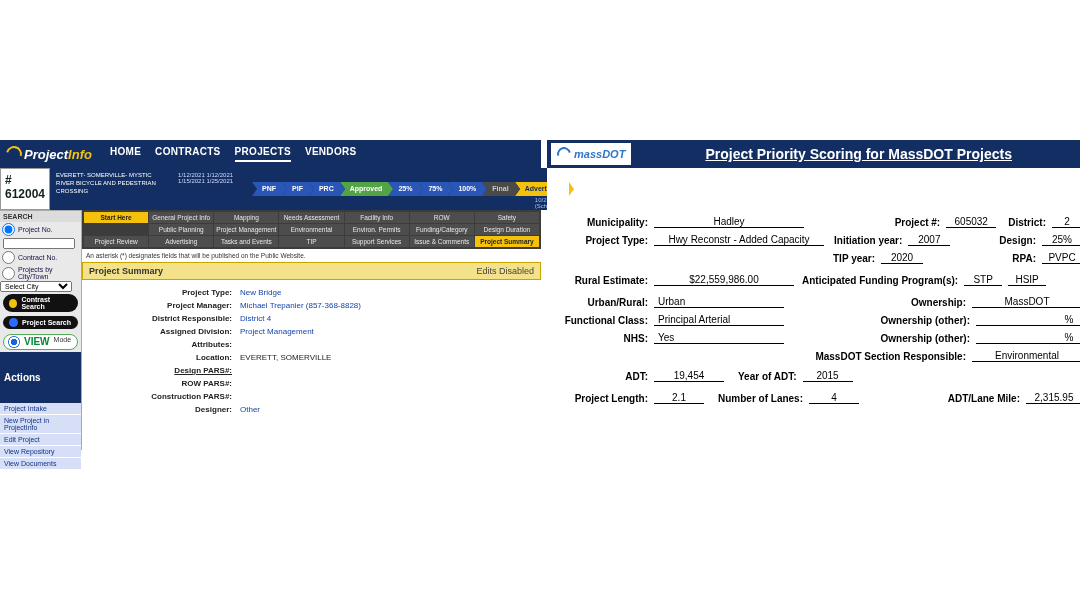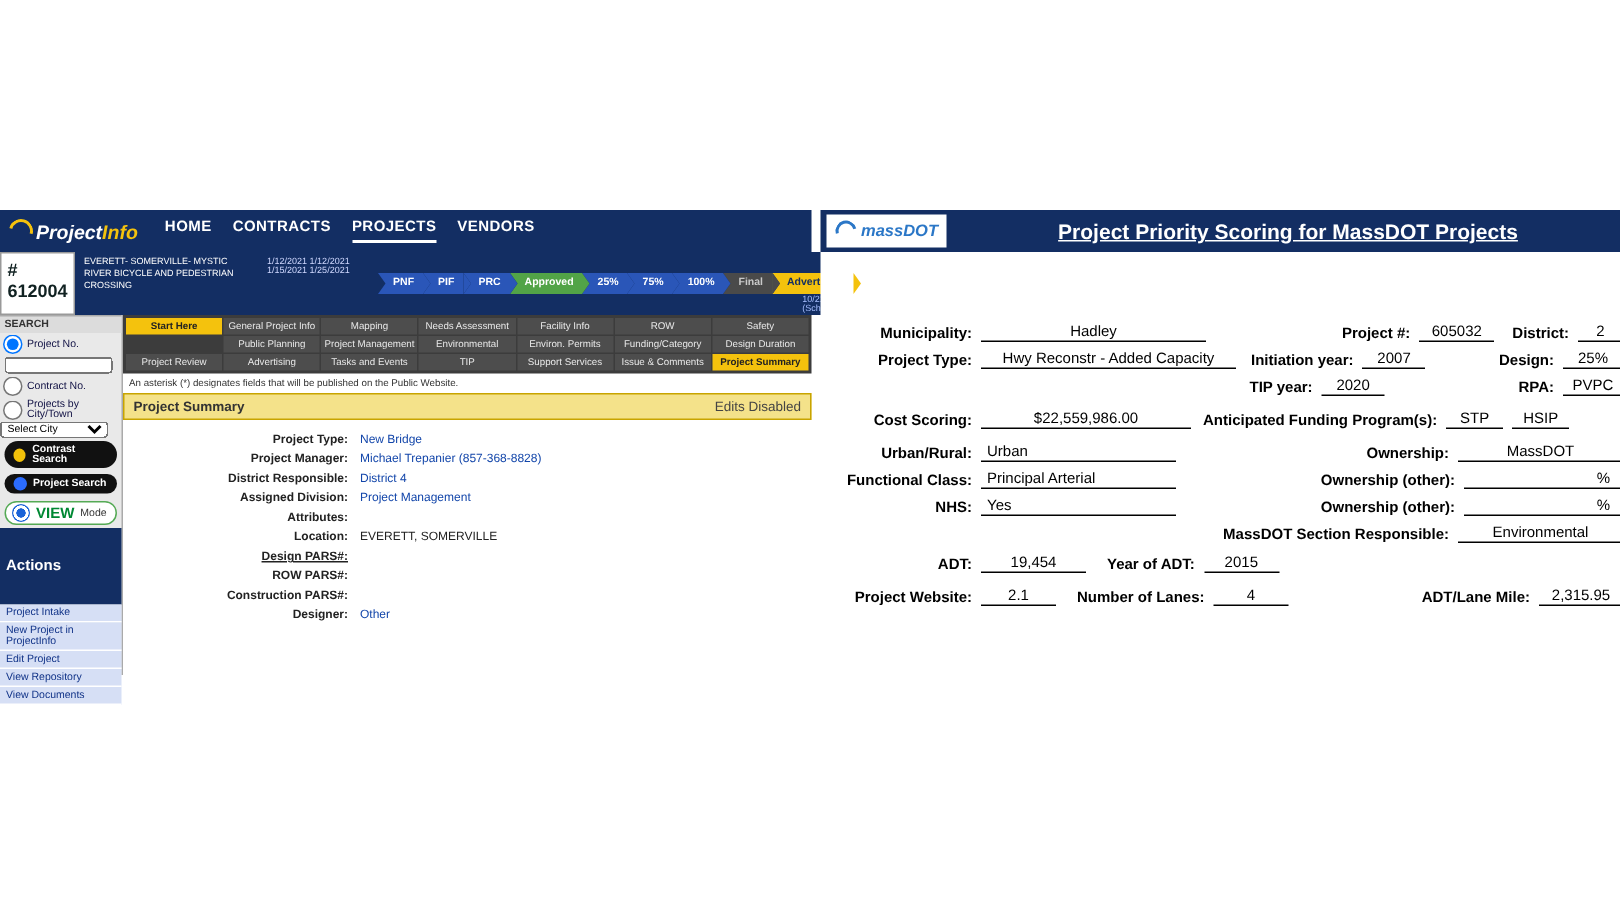--- a/index.html
+++ b/index.html
@@ -35,21 +35,21 @@
   
   .pi-body { display:flex; height: calc(100% - 70px); }
   .pi-side { width:82px; background:#e9e9e9; border-right:1px solid #aaa; display:flex; flex-direction:column; font-size:7px; }
   .pi-side .sec { background:#dcdcdc; padding:2px 3px; border-top:1px solid #aaa; }
   .pi-side .sec b { font-size:7px; color:#333; }
   .pi-side .radio { display:flex; align-items:center; gap:3px; padding:1px 2px; color:#114; }
   .pi-side select { width: 72px; font-size:7px; }
   .pill { display:flex; align-items:center; gap:4px; background:#111; color:#fff; border-radius:9px; padding:2px 6px; margin:2px 3px; font-size:7px; font-weight:bold; }
   .pill .dot { width:9px; height:9px; border-radius:50%; background:#f2c10a; display:inline-block; }
   .pill.blue .dot { background:#2b6cff; }
-  .viewmode { margin:3px 3px 2px 3px; background:#fff; border:1px solid #5a5; border-radius:8px; display:flex; align-items:center; padding:1px 4px; gap:4px; }
+  .viewmode { margin:3px 3px 2px 3px; background:#fff; border:1px solid #5a5; border-radius:8px; display:flex; padding:1px 4px; gap:4px; }
   .viewmode .eye { width:12px;height:12px;border-radius:50%;background:radial-gradient(circle,#1a63d8 35%,#fff 38%,#fff 58%,#1a63d8 62%); }
   .viewmode b { color:#083; font-size:10px; }
   .viewmode small { font-size:7px; color:#333; }
   .actionsHead { background:#132e63; color:#fff; font-weight:bold; padding:20px 4px; font-size:10px; }
   .actlink { background:#d6dff5; color:#113388; padding:2px 4px; border-bottom:1px solid #fff; font-size:7px; cursor:pointer; }
 
   
   .pi-main { flex:1; display:flex; flex-direction:column; background:#fff; }
   .tabgrid { background:#3c3c3c; padding:2px; display:flex; flex-direction:column; gap:1px; }
   .tabrow { display:flex; gap:1px; }
@@ -288,21 +288,21 @@
         <span class="r-lab">TIP year:</span>
           <span class="gap"></span>
         <span class="r-val" style="width:42px">2020</span>
         <span class="spacer"></span>
         <span class="r-lab">RPA:</span>
           <span class="gap"></span>
         <span class="r-val" style="width:40px">PVPC</span>
       </div>
 
       <div class="r-line" style="margin-top:10px">
-        <span class="r-lab" style="width:95px;text-align:right">Cost Scoring:</span>
+        <span class="r-lab" style="width:95px;text-align:right">Rural Estimate:</span>
           <span class="gap"></span>
         <span class="r-val" style="width:140px">$22,559,986.00</span>
         <span style="flex:0 0 8px"></span>
         <span class="r-lab">Anticipated Funding Program(s):</span>
           <span class="gap"></span>
         <span class="r-val" style="width:38px">STP</span>
           <span class="gap"></span>
         <span class="r-val" style="width:38px">HSIP</span>
       </div>
 
@@ -348,21 +348,21 @@
           <span class="gap"></span>
         <span class="r-val" style="width:70px">19,454</span>
         <span style="flex:0 0 14px"></span>
         <span class="r-lab">Year of ADT:</span>
           <span class="gap"></span>
         <span class="r-val" style="width:50px">2015</span>
         <span class="spacer"></span>
       </div>
 
       <div class="r-line" style="margin-top:10px">
-        <span class="r-lab" style="width:95px;text-align:right">Project Website:</span>
+        <span class="r-lab" style="width:95px;text-align:right">Project Length:</span>
           <span class="gap"></span>
         <span class="r-val" style="width:50px">2.1</span>
         <span style="flex:0 0 14px"></span>
         <span class="r-lab">Number of Lanes:</span>
           <span class="gap"></span>
         <span class="r-val" style="width:50px">4</span>
         <span class="spacer"></span>
         <span class="r-lab">ADT/Lane Mile:</span>
           <span class="gap"></span>
         <span class="r-val" style="width:56px">2,315.95</span>

